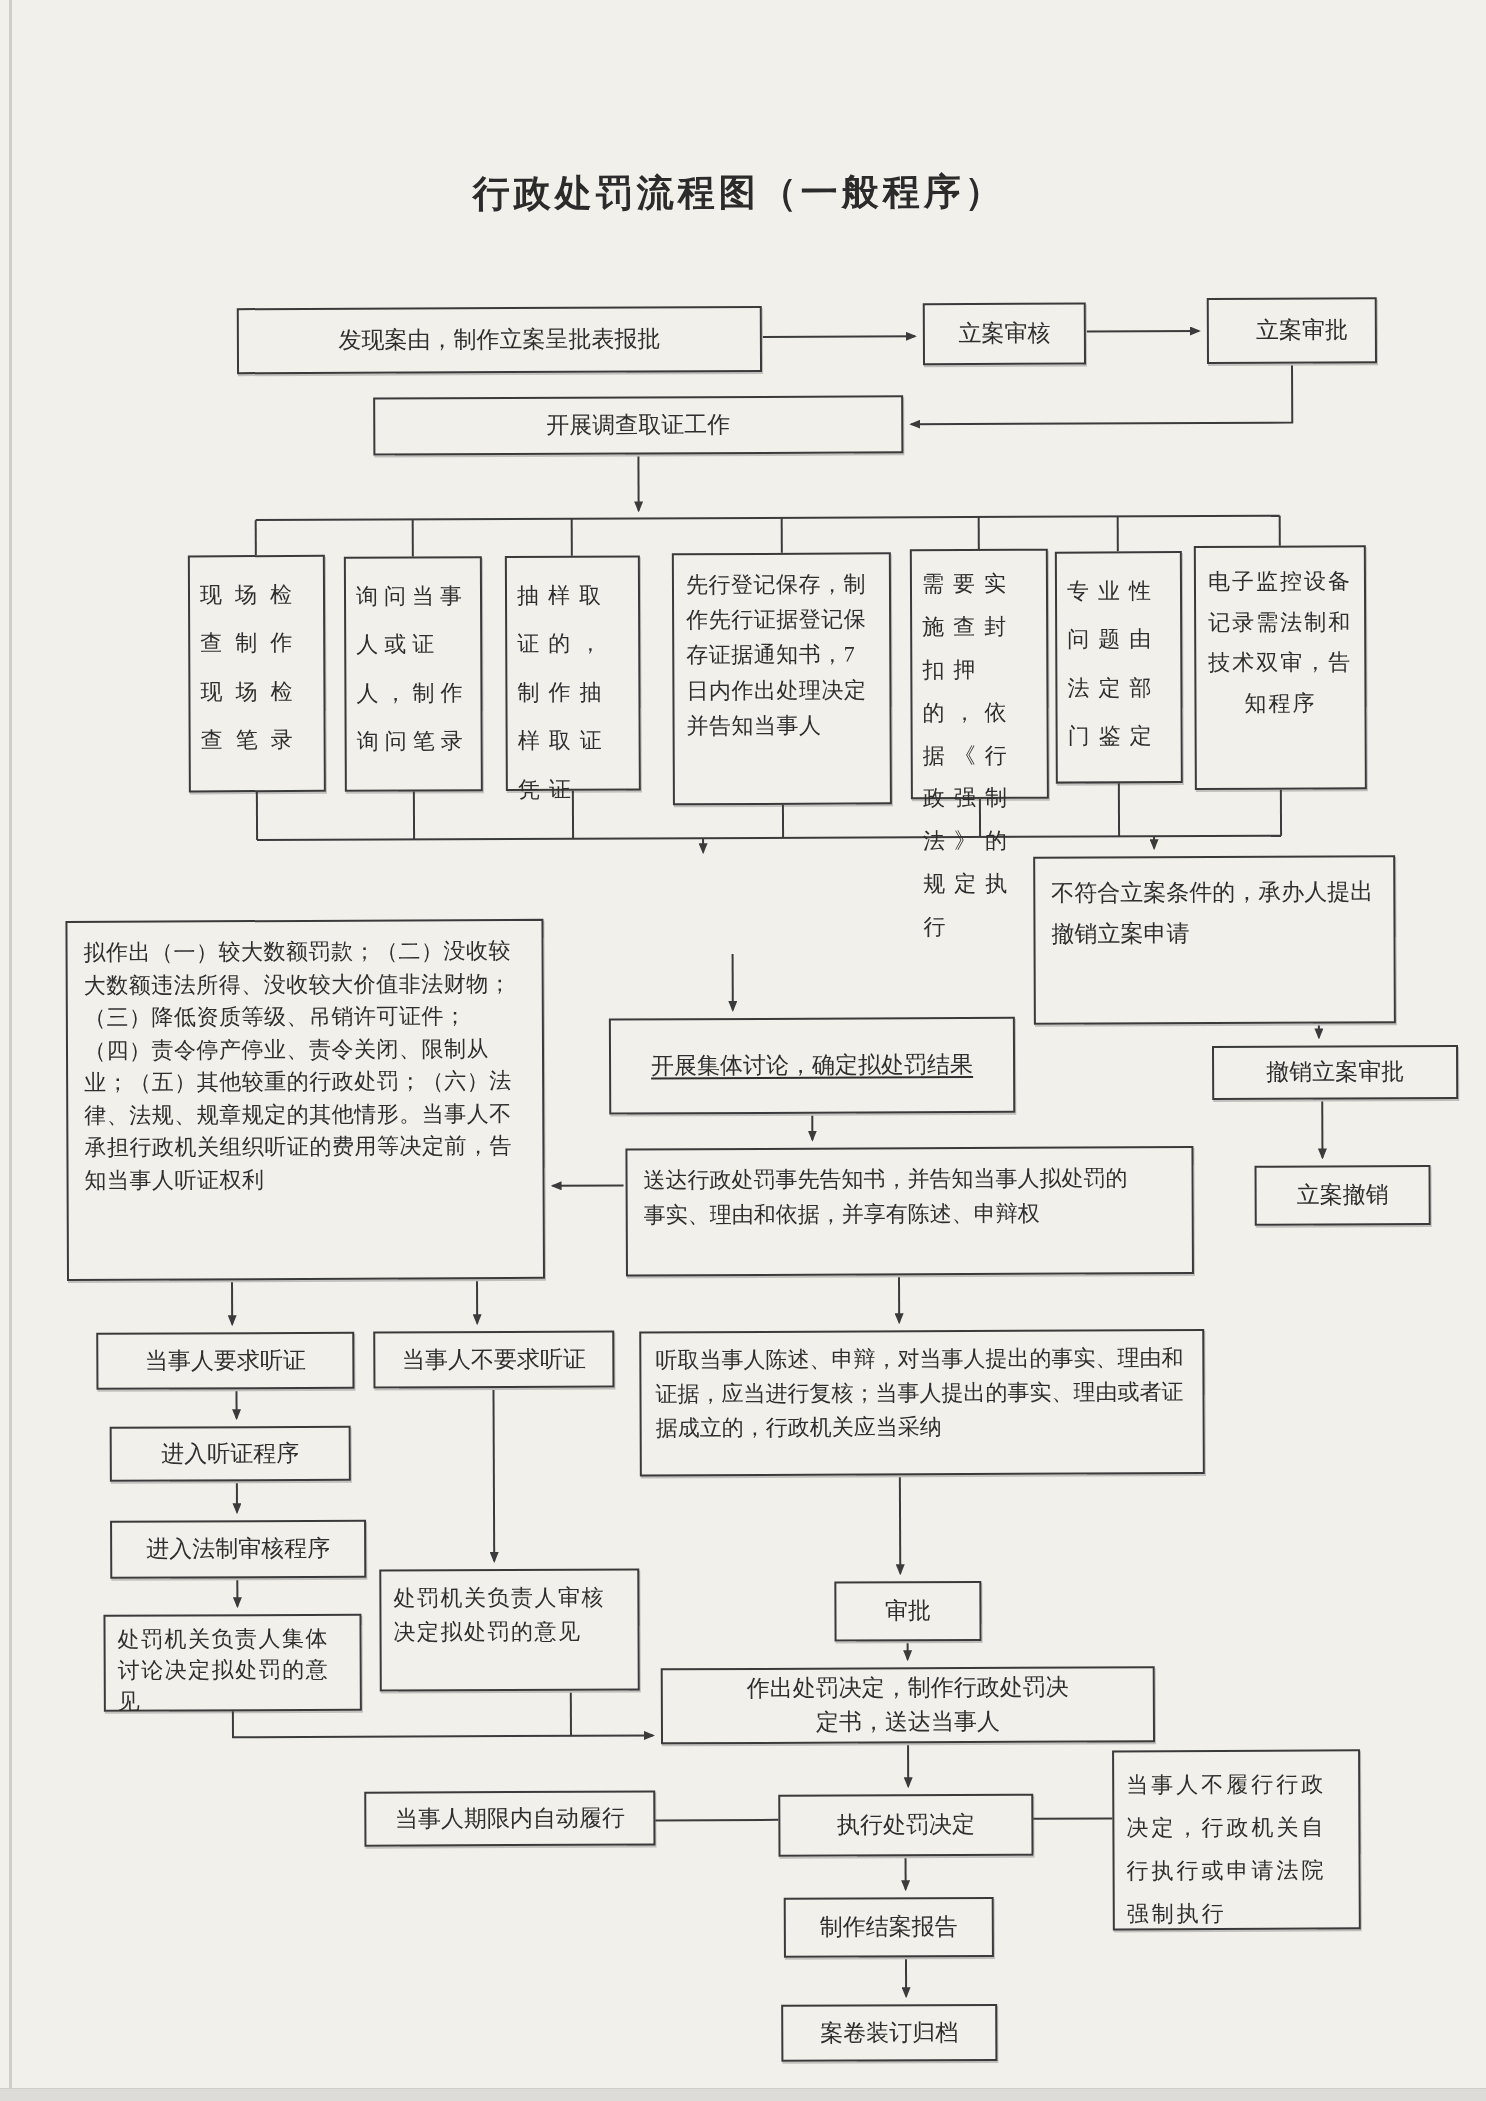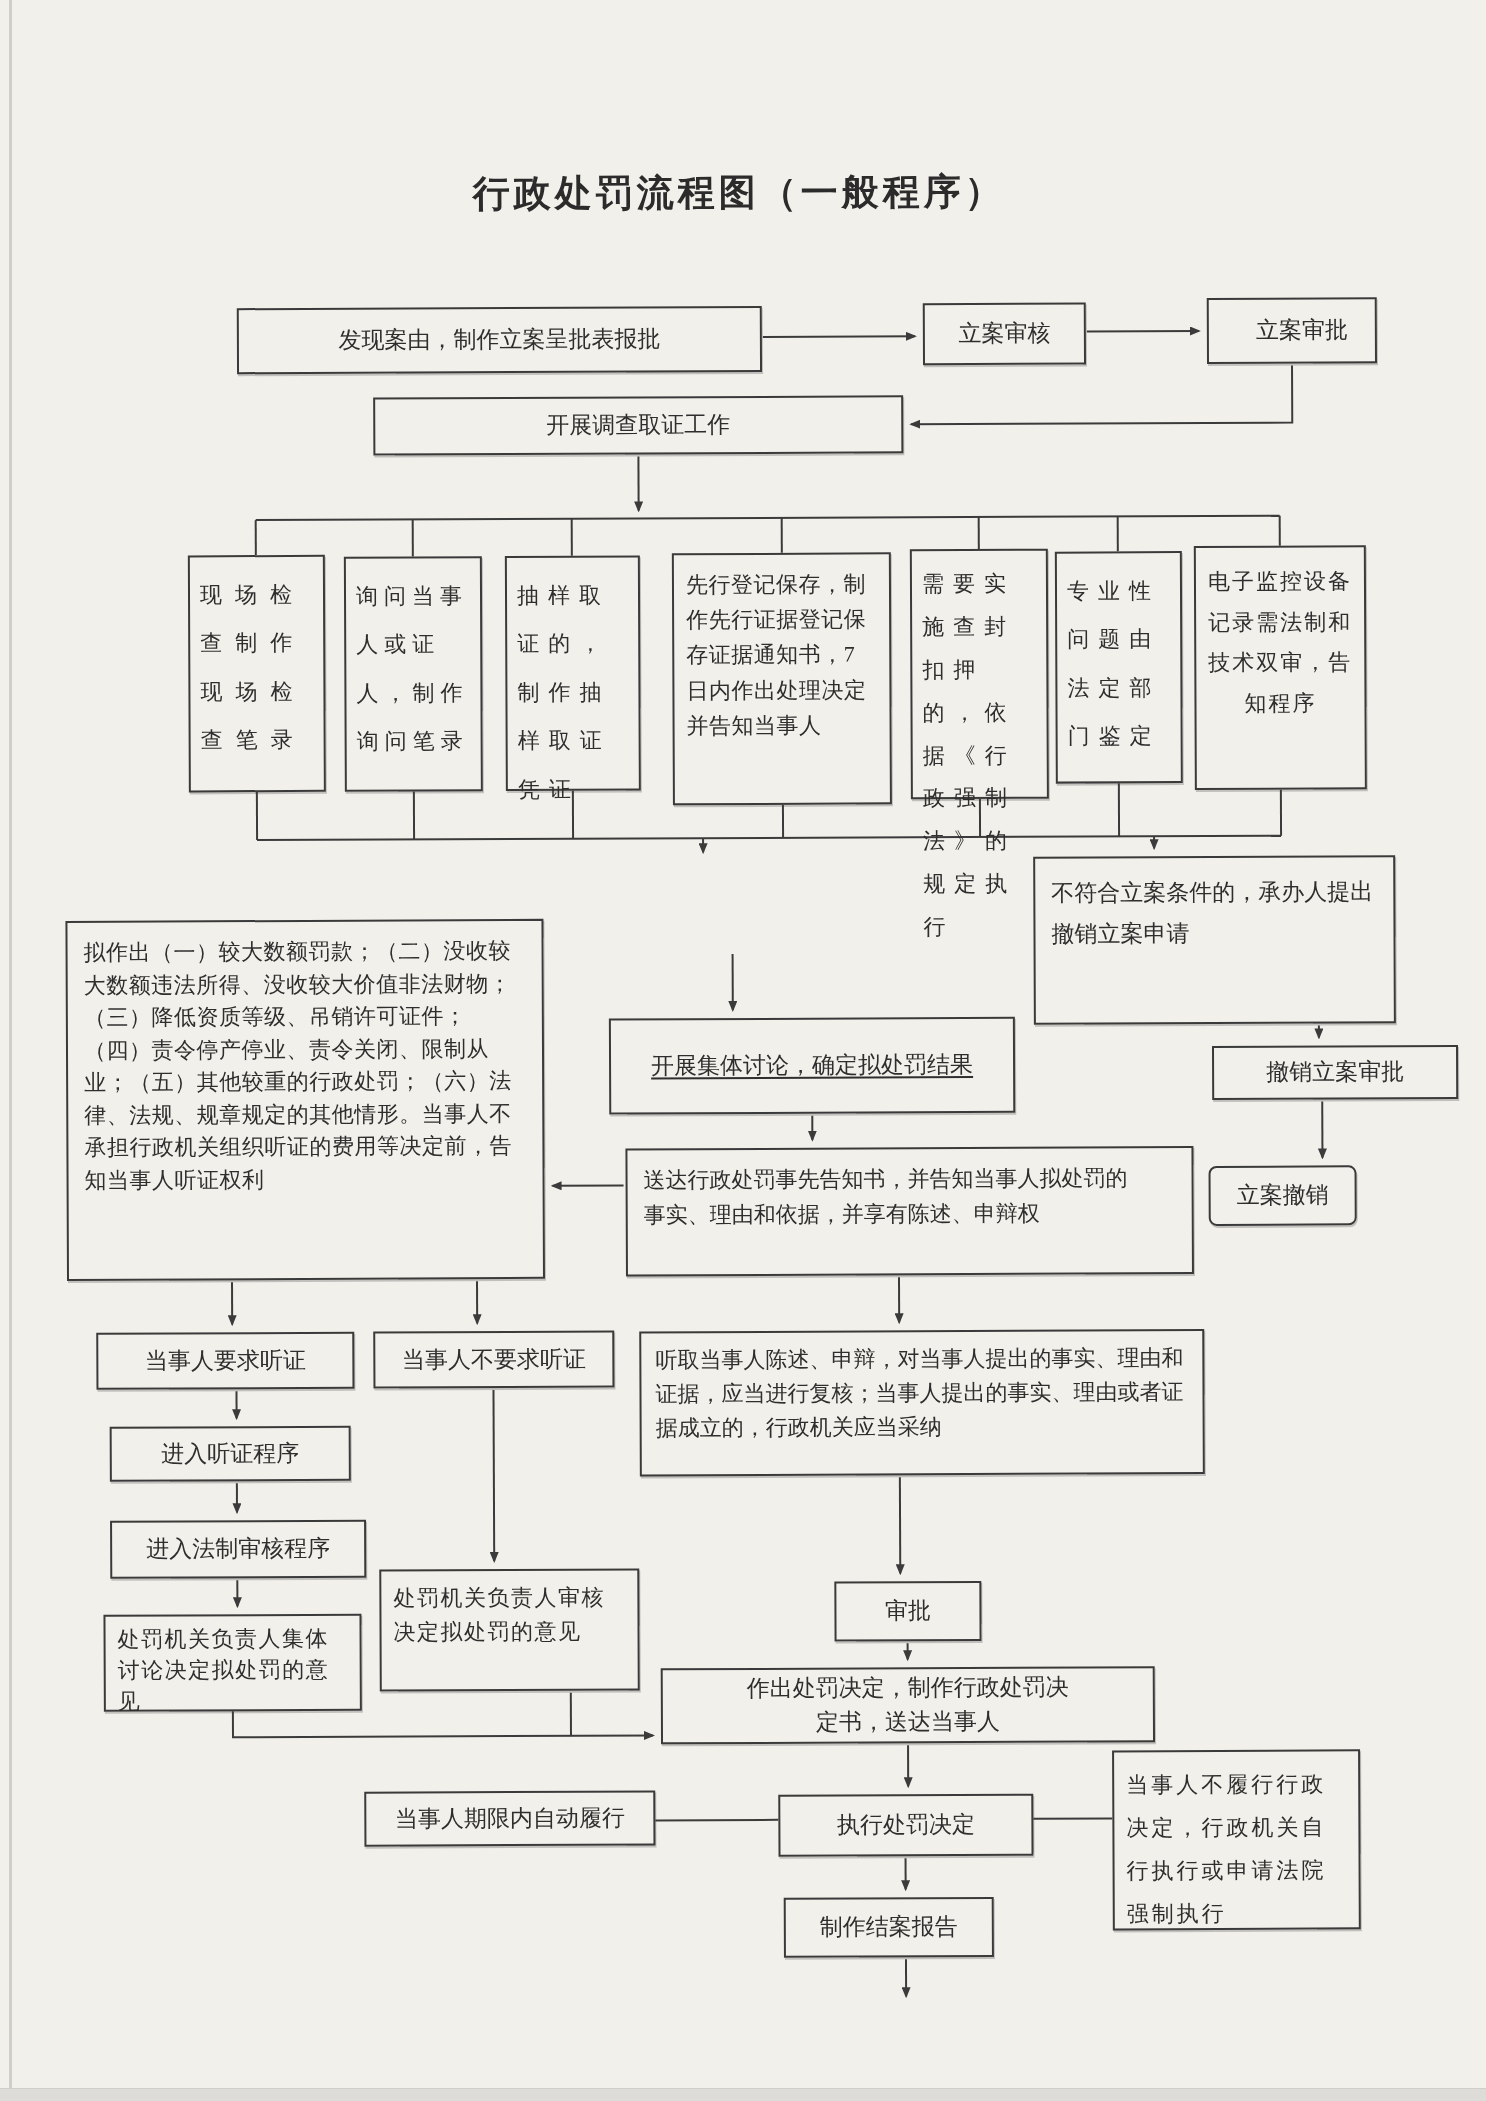--- a/index.html
+++ b/index.html
@@ -50,21 +50,21 @@
   #n-monitor{left:1196px;top:548px;width:172px;height:244px;padding:14px 12px;line-height:1.85;text-align:center;letter-spacing:2px;}
 
   
   #n-conclude{left:622px;top:860px;width:221px;height:92px;}
   #n-withdraw-request{left:1034px;top:858px;width:362px;height:168px;padding:14px 16px;line-height:1.8;}
   #n-discuss{left:609px;top:1018px;width:406px;height:96px;}
   #n-discuss .ul{text-decoration-style:solid;}
   #n-hearing-rights{left:66px;top:918px;width:478px;height:360px;padding:14px 16px;font-size:22px;line-height:1.48;letter-spacing:0.5px;}
   #n-prior-notice{left:625px;top:1148px;width:568px;height:128px;padding:12px 52px 12px 16px;font-size:22px;line-height:1.6;}
   #n-revoke-approval{left:1212px;top:1048px;width:246px;height:54px;}
-  #n-case-revoked{left:1208px;top:1168px;width:148px;height:60px;border-radius:8px;}
+  #n-case-revoked{left:1254px;top:1168px;width:176px;height:60px;}
 
   
   #n-request-hearing{left:95px;top:1330px;width:258px;height:57px;}
   #n-no-hearing{left:372px;top:1330px;width:241px;height:57px;}
   #n-review-statements{left:638px;top:1331px;width:565px;height:145px;padding:10px 14px;font-size:22px;line-height:1.55;}
   #n-hearing-procedure{left:108px;top:1424px;width:241px;height:55px;}
   #n-legal-review{left:108px;top:1518px;width:256px;height:58px;}
   #n-collective-decision{left:101px;top:1612px;width:258px;height:97px;padding:8px 12px;font-size:22px;line-height:1.4;letter-spacing:1.5px;}
   #n-head-decision{left:377px;top:1568px;width:260px;height:122px;padding:10px 12px;font-size:22px;line-height:1.55;letter-spacing:1.5px;}
   #n-approval{left:832px;top:1582px;width:147px;height:60px;}
@@ -175,17 +175,18 @@
   <div class="node c" id="n-legal-review">进入法制审核程序</div>
   <div class="node tl" id="n-collective-decision">处罚机关负责人集体讨论决定拟处罚的意见</div>
   <div class="node tl" id="n-head-decision">处罚机关负责人审核决定拟处罚的意见</div>
   <div class="node c" id="n-approval">审批</div>
 
   <div class="node c" id="n-decision">作出处罚决定，制作行政处罚决定书，送达当事人</div>
   <div class="node c" id="n-self-perform">当事人期限内自动履行</div>
   <div class="node c" id="n-execute">执行处罚决定</div>
   <div class="node tl" id="n-not-perform">当事人不履行行政决定，行政机关自行执行或申请法院强制执行</div>
   <div class="node c" id="n-closing-report">制作结案报告</div>
+  <div class="node c" id="n-archive">案卷装订归档</div>
 
 </div>
 
 <div class="scan-edge-left"></div>
 <div class="scan-edge-bottom"></div>
 
 </body></html>

